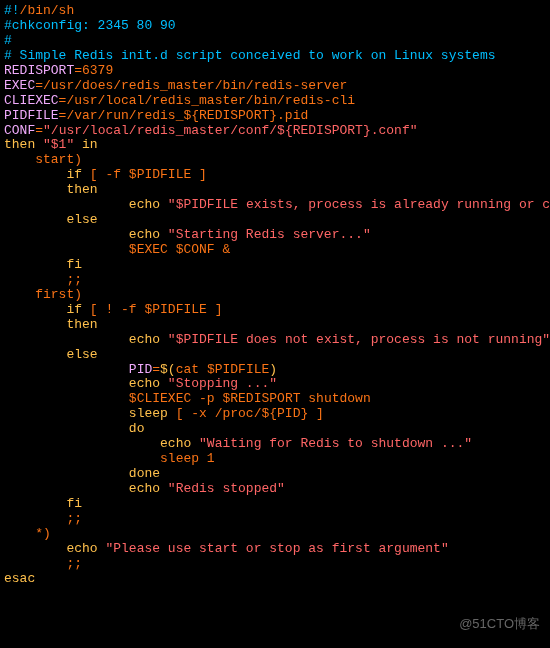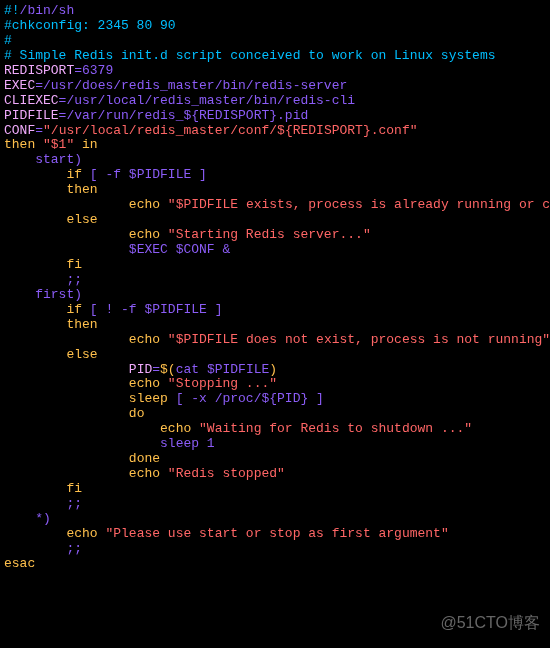--- a/index.html
+++ b/index.html
@@ -28,28 +28,28 @@
     .keyword {
       color: #ffc04c;
     }
     .string {
       color: #ff6666;
     }
     .variable {
       color: #f0abfc;
     }
     .normal {
-      color: #8b5cf6;
+      color: #f97316;
     }
     .watermark {
       position: absolute;
       bottom: 16px;
       right: 10px;
       color: #666666;
-      font-size: 16px;
+      font-size: 13px;
       font-family: sans-serif;
     }
   </style>
 </head>
 <body>
 
 <div>
 <div class="line"><span class="comment">#!</span><span class="normal">/bin/sh</span></div>
 <div class="line comment">#chkconfig: 2345 80 90</div>
 <div class="line comment">#</div>
@@ -72,20 +72,21 @@
 <div class="line"><span>                </span><span class="normal">$EXEC $CONF</span><span class="normal"> &amp;</span></div>
 <div class="line"><span>        </span><span class="keyword">fi</span></div>
 <div class="line normal">        ;;</div>
 <div class="line normal">    first)</div>
 <div class="line"><span>        </span><span class="keyword">if</span><span class="normal"> [ ! -f </span><span class="normal">$PIDFILE</span><span class="normal"> ]</span></div>
 <div class="line"><span>        </span><span class="keyword">then</span></div>
 <div class="line"><span>                </span><span class="keyword">echo</span><span class="string"> "</span><span class="string">$PIDFILE</span><span class="string"> does not exist, process is not running"</span></div>
 <div class="line"><span>        </span><span class="keyword">else</span></div>
 <div class="line"><span>                </span><span class="variable">PID</span><span class="normal">=</span><span class="keyword">$(</span><span class="normal">cat </span><span class="normal">$PIDFILE</span><span class="keyword">)</span></div>
 <div class="line"><span>                </span><span class="keyword">echo</span><span class="string"> "Stopping ..."</span></div>
+<div class="line"><span>                </span><span class="normal">$CLIEXEC</span><span class="normal"> -p </span><span class="normal">$REDISPORT</span><span class="normal"> shutdown</span></div>
 <div class="line"><span>                </span><span class="keyword">sleep</span><span class="normal"> [ -x /proc/</span><span class="normal">${PID}</span><span class="normal"> ]</span></div>
 <div class="line"><span>                </span><span class="keyword">do</span></div>
 <div class="line"><span>                    </span><span class="keyword">echo</span><span class="string"> "Waiting for Redis to shutdown ..."</span></div>
 <div class="line normal">                    sleep 1</div>
 <div class="line"><span>                </span><span class="keyword">done</span></div>
 <div class="line"><span>                </span><span class="keyword">echo</span><span class="string"> "Redis stopped"</span></div>
 <div class="line"><span>        </span><span class="keyword">fi</span></div>
 <div class="line normal">        ;;</div>
 <div class="line normal">    *)</div>
 <div class="line"><span>        </span><span class="keyword">echo</span><span class="string"> "Please use start or stop as first argument"</span></div>

